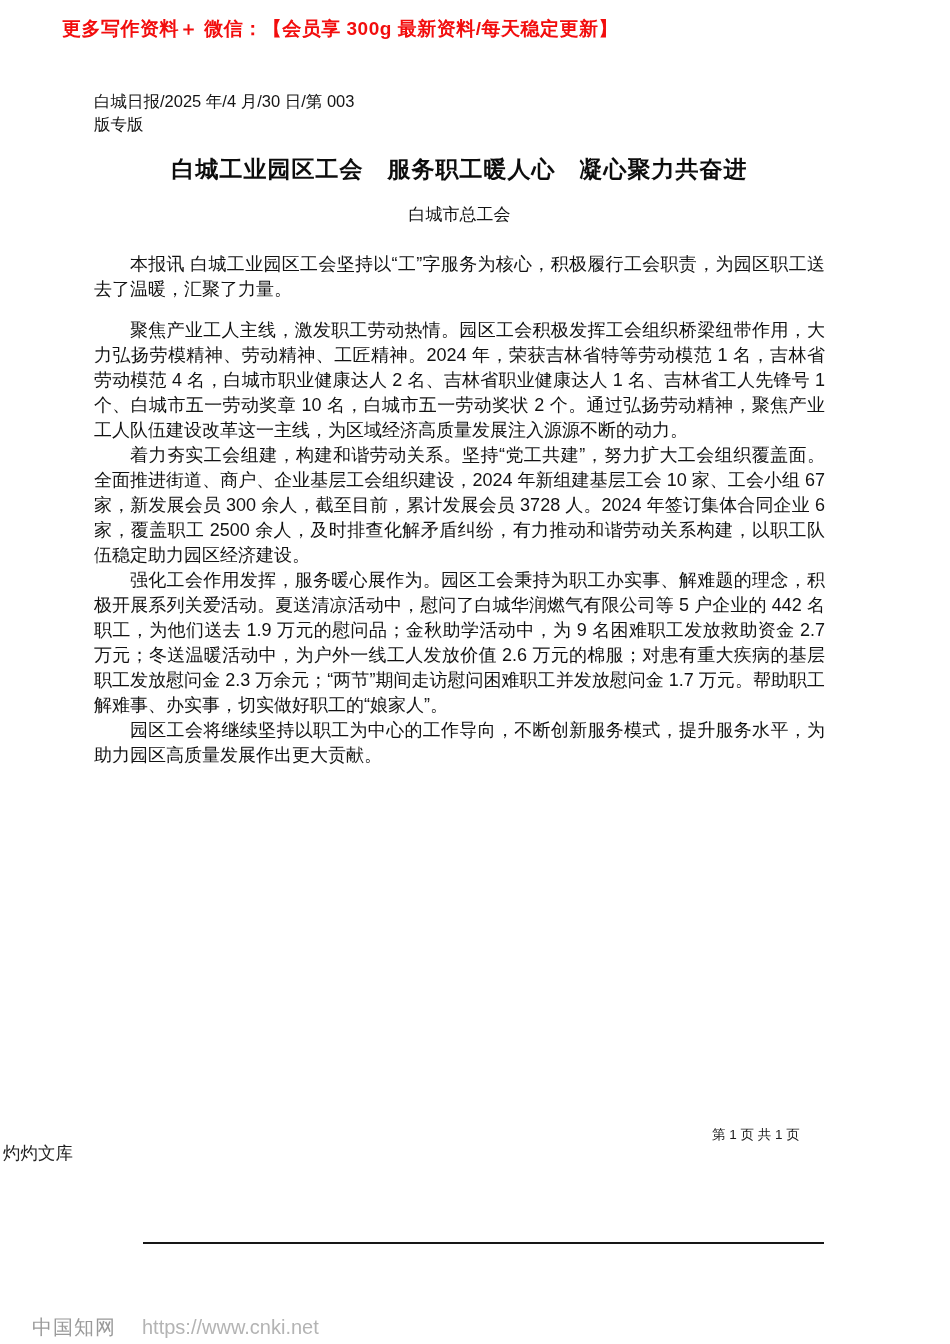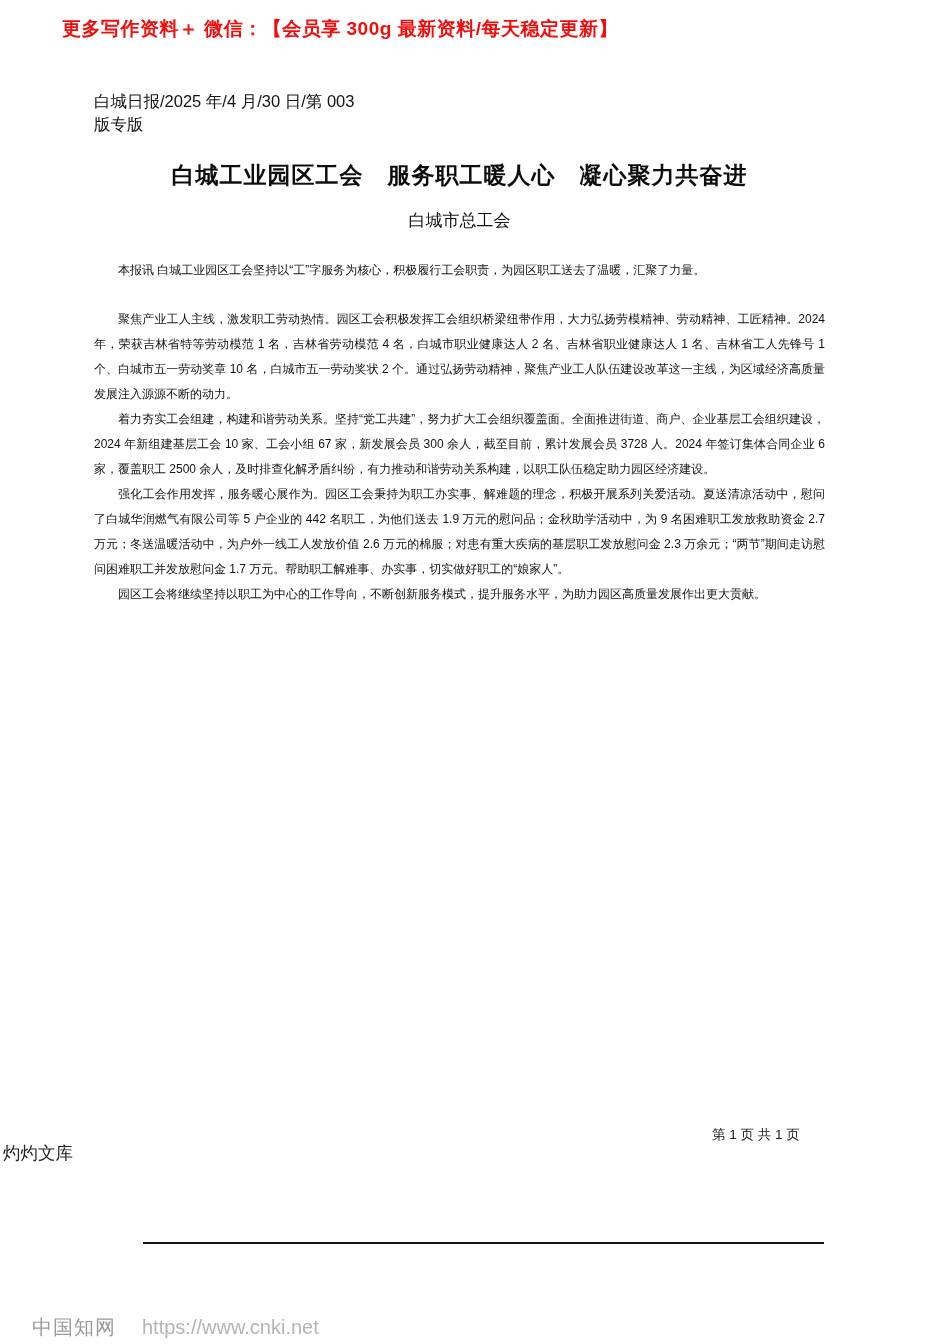--- a/index.html
+++ b/index.html
@@ -25,47 +25,47 @@
     position: absolute;
     left: 94px; top: 90px;
     width: 731px;
   }
   .doc-source {
     font-size: 16.5px;
     line-height: 23px;
     color: #141414;
   }
   .doc-title {
-    margin-top: 24px;
+    margin-top: 18px;
     text-align: center;
     font-size: 23px;
     font-weight: bold;
     letter-spacing: 1px;
     color: #0d0d0d;
     white-space: nowrap;
   }
   .doc-subtitle {
     margin-top: 18px;
     text-align: center;
     font-size: 17px;
     color: #141414;
   }
   .article-body {
     margin-top: 26px;
-    font-size: 12px;
+    font-size: 18px;
     line-height: 25px;
     text-align: justify;
     color: #121212;
   }
   .article-body p {
     text-indent: 2em;
     margin: 0;
   }
   .article-body p.gap-before {
-    margin-top: 24px;
+    margin-top: 16px;
   }
   .page-indicator {
     position: absolute;
     left: 712px; top: 1126px;
     font-size: 13.5px;
     color: #1a1a1a;
     white-space: nowrap;
   }
   .library-label {
     position: absolute;

